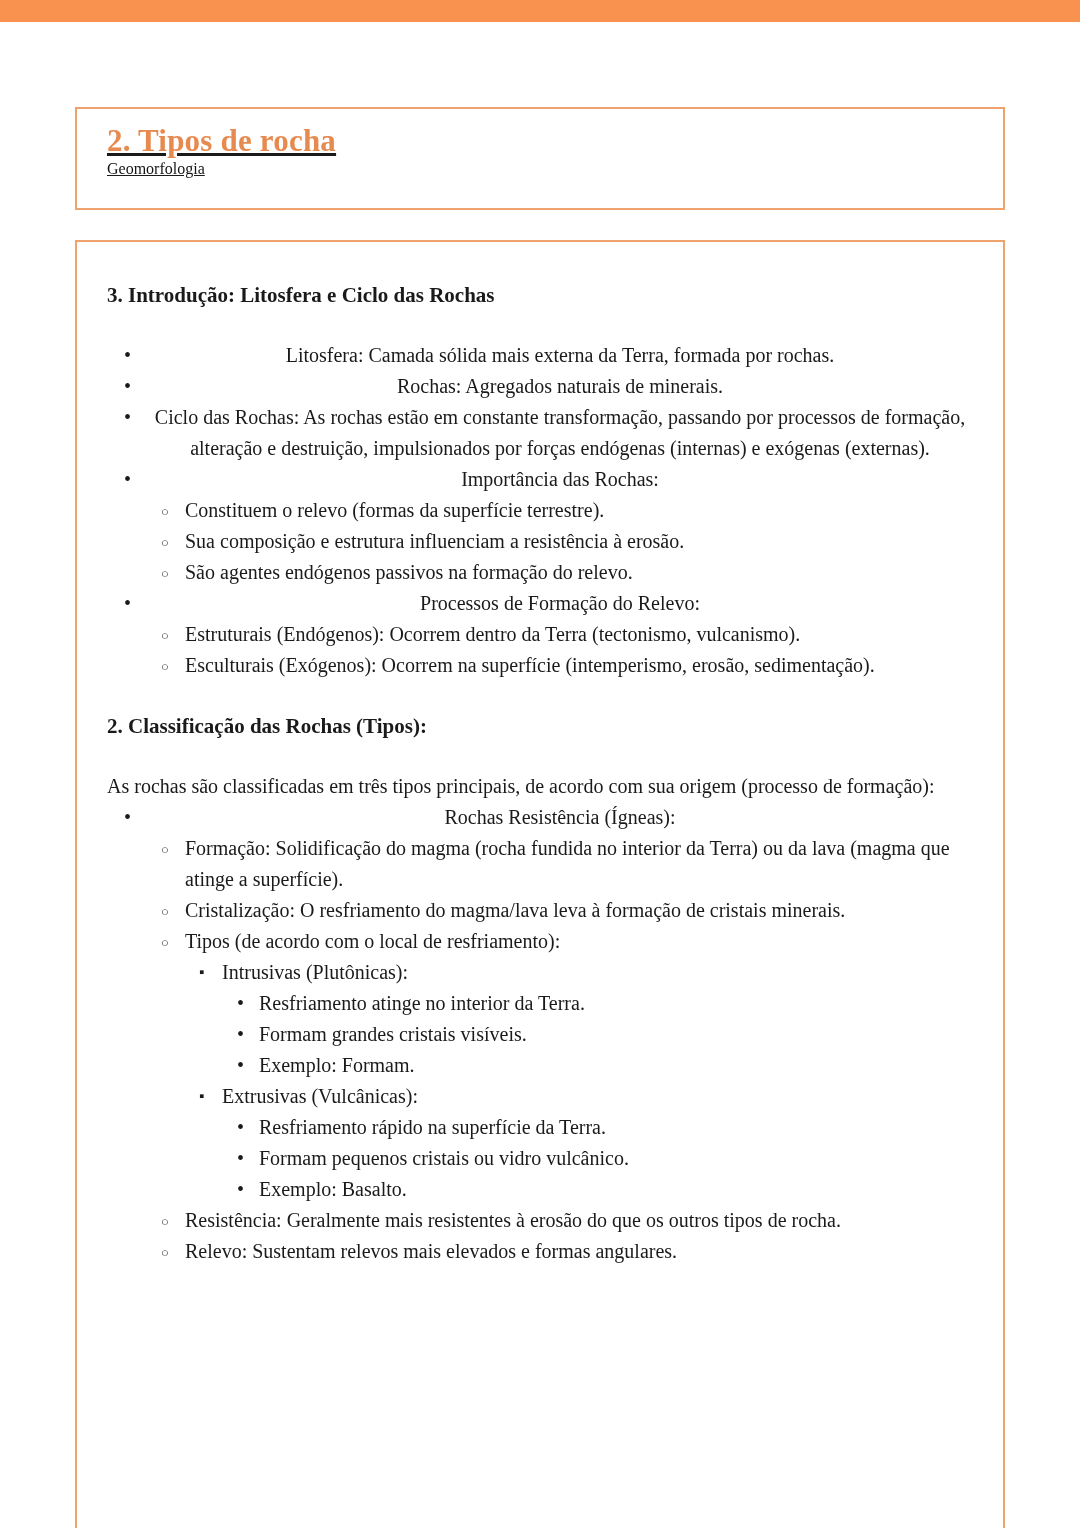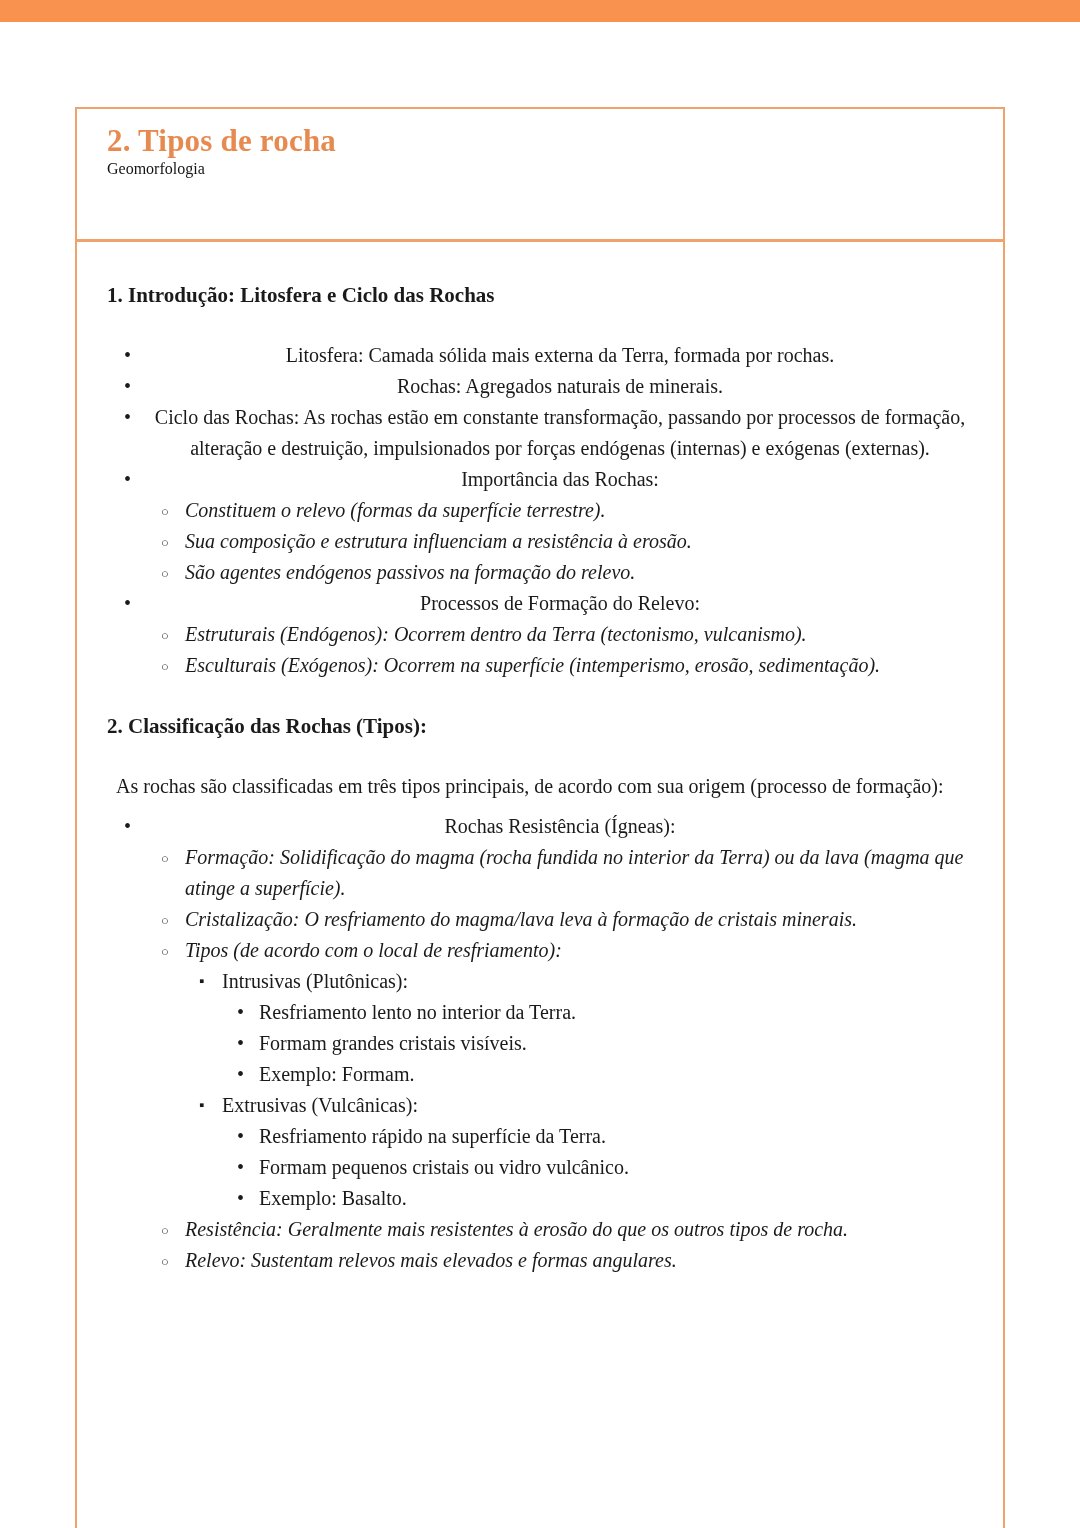--- a/index.html
+++ b/index.html
@@ -14,25 +14,26 @@
   }
   .top-bar {
     position: absolute;
     left: 0; top: 0;
     width: 1080px; height: 22px;
     background: #f9924f;
   }
   .header-box {
     position: absolute;
     left: 75px; top: 107px;
-    width: 930px; height: 134px;
+    width: 930px; height: 103px;
     box-sizing: border-box;
     border: 2px solid #f0a26d;
     background: #ffffff;
     padding: 14px 30px 0 30px;
+    text-decoration: underline;
   }
   .page-title {
     color: #e78a4f;
     font-size: 31px;
     font-weight: bold;
     line-height: 1.15;
     letter-spacing: 0.2px;
   }
   .page-subtitle {
     font-size: 16px;
@@ -50,33 +51,33 @@
   }
   .section-heading {
     font-size: 21px;
     font-weight: bold;
     line-height: 30px;
     margin: 0 0 30px 0;
   }
   .intro-paragraph {
     font-size: 20px;
     line-height: 31px;
-    margin: 9px;
+    margin: 0;
   }
   ul.notes {
     list-style: none;
     margin: 0 0 30px 0;
     padding: 0;
     font-size: 20px;
     line-height: 31px;
   }
   ul.notes.last { margin-bottom: 0; }
   ul.notes li { position: relative; margin: 0; }
   li.lvl1 { padding-left: 40px; text-align: center; }
-  li.lvl2 { padding-left: 78px; font-style: italic; }
+  li.lvl2 { padding-left: 78px; }
   li.lvl3 { padding-left: 115px; }
   li.lvl4 { padding-left: 152px; }
   li.lvl1::before {
     content: "\2022";
     position: absolute; left: 17px; top: 0;
     font-size: 20px;
   }
   li.lvl2::before {
     content: "\25CB";
     position: absolute; left: 54px; top: 1px;
@@ -99,21 +100,21 @@
 
 <div class="top-bar"></div>
 
 <div class="header-box">
   <div class="page-title">2. Tipos de rocha</div>
   <div class="page-subtitle">Geomorfologia</div>
 </div>
 
 <div class="content-box">
 
-  <p class="section-heading">1. Introdução: Litosfera e Ciclo das Rochas</p>
+  <p class="section-heading">3. Introdução: Litosfera e Ciclo das Rochas</p>
 
   <ul class="notes">
     <li class="lvl1">Litosfera: Camada sólida mais externa da Terra, formada por rochas.</li>
     <li class="lvl1">Rochas: Agregados naturais de minerais.</li>
     <li class="lvl1">Ciclo das Rochas: As rochas estão em constante transformação, passando por processos de formação, alteração e destruição, impulsionados por forças endógenas (internas) e exógenas (externas).</li>
     <li class="lvl1">Importância das Rochas:</li>
     <li class="lvl2">Constituem o relevo (formas da superfície terrestre).</li>
     <li class="lvl2">Sua composição e estrutura influenciam a resistência à erosão.</li>
     <li class="lvl2">São agentes endógenos passivos na formação do relevo.</li>
     <li class="lvl1">Processos de Formação do Relevo:</li>
@@ -124,21 +125,21 @@
   <p class="section-heading">2. Classificação das Rochas (Tipos):</p>
 
   <p class="intro-paragraph">As rochas são classificadas em três tipos principais, de acordo com sua origem (processo de formação):</p>
 
   <ul class="notes last">
     <li class="lvl1">Rochas Resistência (Ígneas):</li>
     <li class="lvl2">Formação: Solidificação do magma (rocha fundida no interior da Terra) ou da lava (magma que atinge a superfície).</li>
     <li class="lvl2">Cristalização: O resfriamento do magma/lava leva à formação de cristais minerais.</li>
     <li class="lvl2">Tipos (de acordo com o local de resfriamento):</li>
     <li class="lvl3">Intrusivas (Plutônicas):</li>
-    <li class="lvl4">Resfriamento lento no interior da Terra.</li>
+    <li class="lvl4">Resfriamento atinge no interior da Terra.</li>
     <li class="lvl4">Formam grandes cristais visíveis.</li>
     <li class="lvl4">Exemplo: Formam.</li>
     <li class="lvl3">Extrusivas (Vulcânicas):</li>
     <li class="lvl4">Resfriamento rápido na superfície da Terra.</li>
     <li class="lvl4">Formam pequenos cristais ou vidro vulcânico.</li>
     <li class="lvl4">Exemplo: Basalto.</li>
     <li class="lvl2">Resistência: Geralmente mais resistentes à erosão do que os outros tipos de rocha.</li>
     <li class="lvl2">Relevo: Sustentam relevos mais elevados e formas angulares.</li>
   </ul>
 

